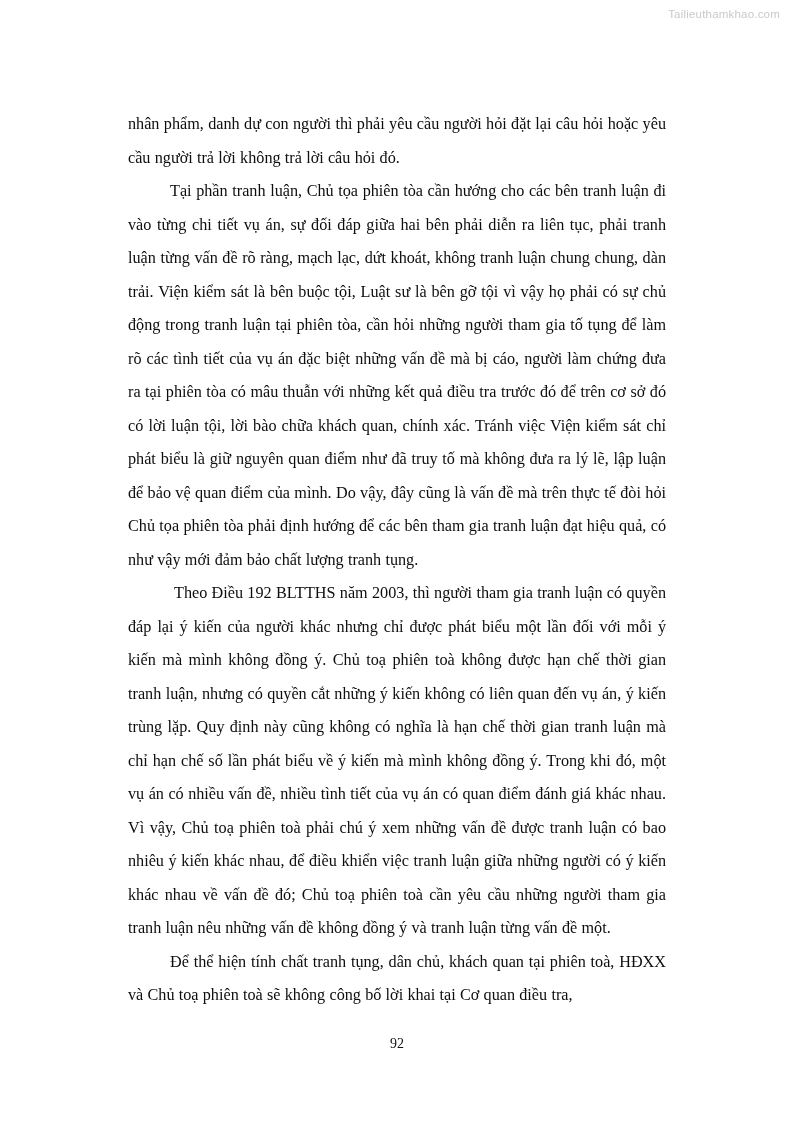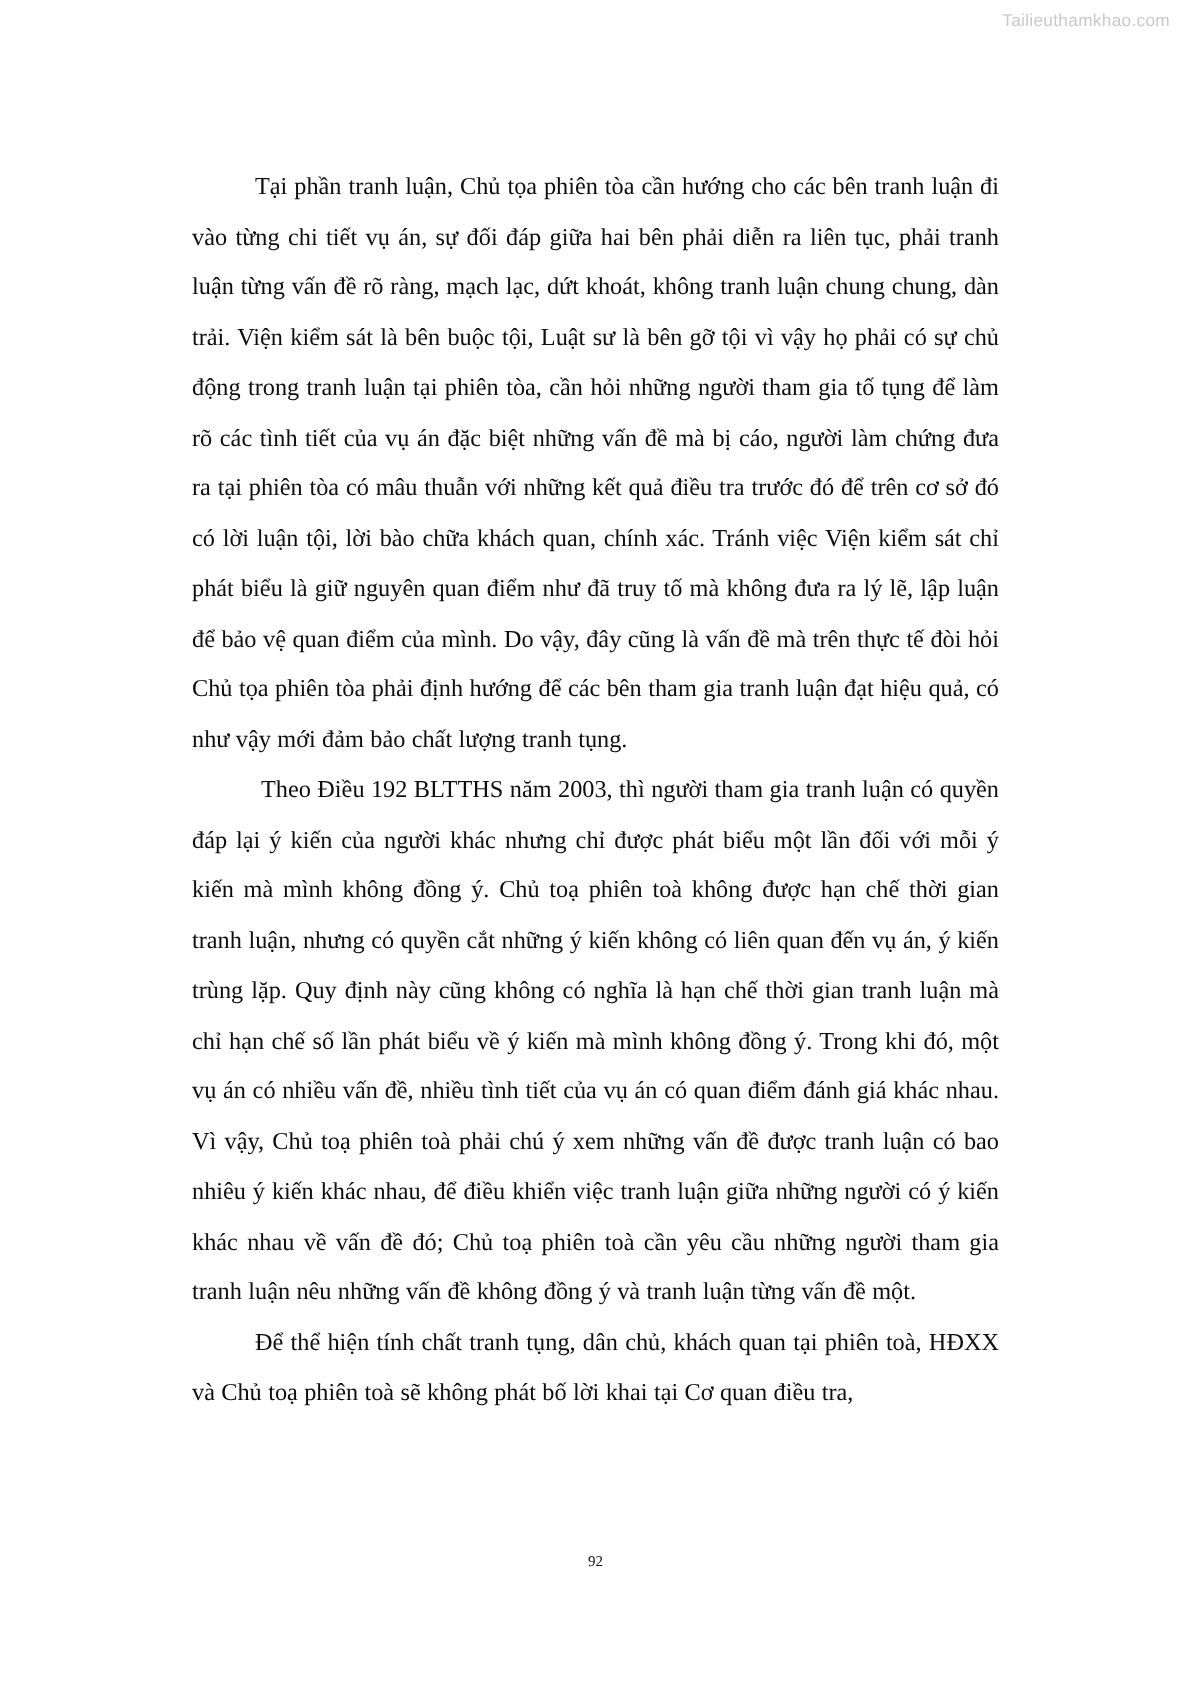--- a/index.html
+++ b/index.html
@@ -46,32 +46,33 @@
   }
   .content p.indent-sm {
     text-indent: 46px;
   }
   .page-number {
     position: absolute;
     left: 0;
     right: 0;
     top: 1036px;
     text-align: center;
-    font-size: 10px;
+    font-size: 14px;
     color: #111111;
   }
 </style>
 </head>
 <body>
 
 <div class="page">
 
   <div class="watermark">Tailieuthamkhao.com</div>
 
   <div class="content">
+    <p>nhân phẩm, danh dự con người thì phải yêu cầu người hỏi đặt lại câu hỏi hoặc yêu cầu người trả lời không trả lời câu hỏi đó.</p>
     <p class="indent">Tại phần tranh luận, Chủ tọa phiên tòa cần hướng cho các bên tranh luận đi vào từng chi tiết vụ án, sự đối đáp giữa hai bên phải diễn ra liên tục, phải tranh luận từng vấn đề rõ ràng, mạch lạc, dứt khoát, không tranh luận chung chung, dàn trải. Viện kiểm sát là bên buộc tội, Luật sư là bên gỡ tội vì vậy họ phải có sự chủ động trong tranh luận tại phiên tòa, cần hỏi những người tham gia tố tụng để làm rõ các tình tiết của vụ án đặc biệt những vấn đề mà bị cáo, người làm chứng đưa ra tại phiên tòa có mâu thuẫn với những kết quả điều tra trước đó để trên cơ sở đó có lời luận tội, lời bào chữa khách quan, chính xác. Tránh việc Viện kiểm sát chỉ phát biểu là giữ nguyên quan điểm như đã truy tố mà không đưa ra lý lẽ, lập luận để bảo vệ quan điểm của mình. Do vậy, đây cũng là vấn đề mà trên thực tế đòi hỏi Chủ tọa phiên tòa phải định hướng để các bên tham gia tranh luận đạt hiệu quả, có như vậy mới đảm bảo chất lượng tranh tụng.</p>
     <p class="indent-sm">Theo Điều 192 BLTTHS năm 2003, thì người tham gia tranh luận có quyền đáp lại ý kiến của người khác nhưng chỉ được phát biểu một lần đối với mỗi ý kiến mà mình không đồng ý. Chủ toạ phiên toà không được hạn chế thời gian tranh luận, nhưng có quyền cắt những ý kiến không có liên quan đến vụ án, ý kiến trùng lặp. Quy định này cũng không có nghĩa là hạn chế thời gian tranh luận mà chỉ hạn chế số lần phát biểu về ý kiến mà mình không đồng ý. Trong khi đó, một vụ án có nhiều vấn đề, nhiều tình tiết của vụ án có quan điểm đánh giá khác nhau. Vì vậy, Chủ toạ phiên toà phải chú ý xem những vấn đề được tranh luận có bao nhiêu ý kiến khác nhau, để điều khiển việc tranh luận giữa những người có ý kiến khác nhau về vấn đề đó; Chủ toạ phiên toà cần yêu cầu những người tham gia tranh luận nêu những vấn đề không đồng ý và tranh luận từng vấn đề một.</p>
-    <p class="indent">Để thể hiện tính chất tranh tụng, dân chủ, khách quan tại phiên toà, HĐXX và Chủ toạ phiên toà sẽ không phát bố lời khai tại Cơ quan điều tra,</p>
+    <p class="indent">Để thể hiện tính chất tranh tụng, dân chủ, khách quan tại phiên toà, HĐXX và Chủ toạ phiên toà sẽ không công bố lời khai tại Cơ quan điều tra,</p>
   </div>
 
   <div class="page-number">92</div>
 
 </div>
 
 </body></html>

